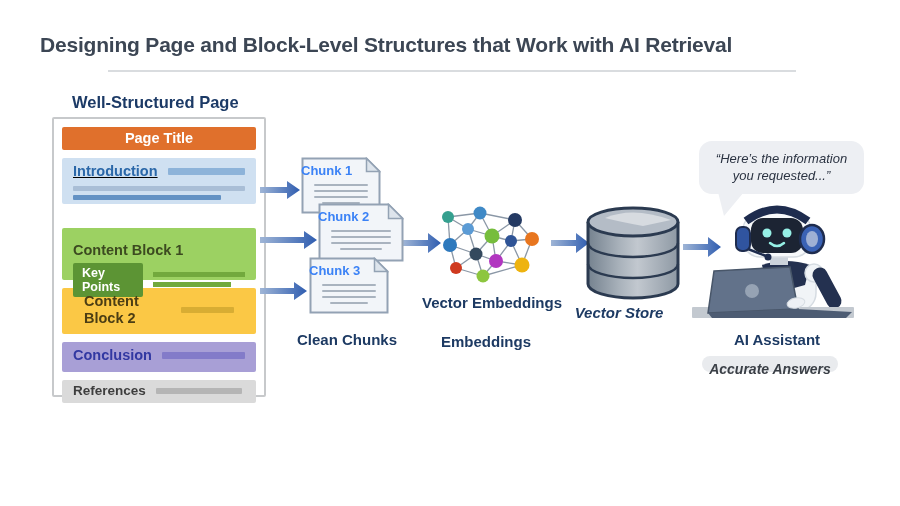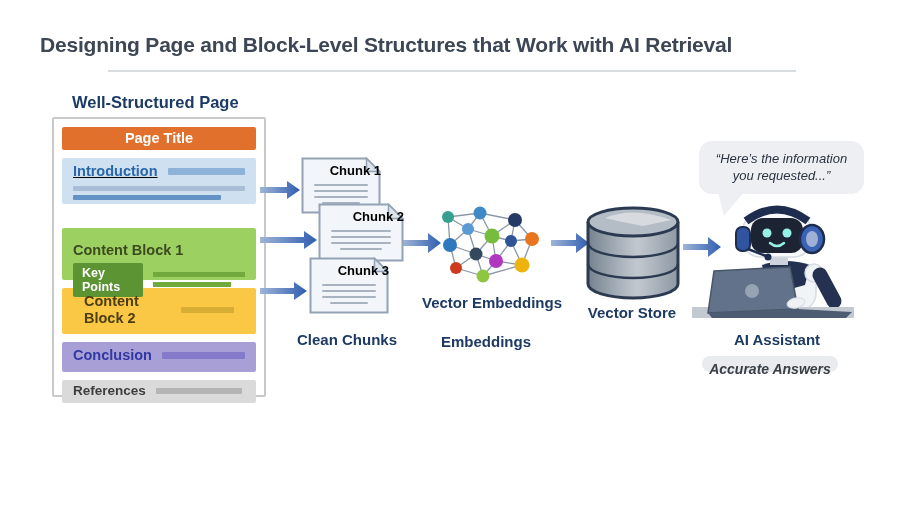--- a/index.html
+++ b/index.html
@@ -37,22 +37,22 @@
   .linecol{display:flex;flex-direction:column;margin-left:10px;gap:5px;flex:0 0 auto;}
   .cb1-l{width:92px;height:5px;background:#72a93d;}
   .bar-cb2{width:68px;height:6px;background:#d8ad33;margin-left:10px;}
   .cb2-l1{width:86px;height:5px;background:#dcb43a;}
   .cb2-l2{width:66px;height:5px;background:#cda52e;}
   .bar-conc{width:104px;height:7px;background:#837bc9;margin-left:10px;}
   .bar-refs{width:86px;height:6px;background:#b5b5b5;margin-left:10px;}
   
   .chunk-card{box-sizing:border-box;}
   .chunk-card svg{position:absolute;left:0;top:0;}
-  .chunk-title{position:relative;margin-top:6px;text-align:right;font-size:13px;font-weight:700;
-               color:#000000;}
+  .chunk-title{position:relative;margin-top:6px;text-align:left;font-size:13px;font-weight:700;
+               color:#3b82f6;}
   .chunk-lines{position:relative;margin-top:6px;display:flex;flex-direction:column;gap:4px;
                align-items:center;}
   .chunk-lines i{display:block;height:2px;background:#a9b3bf;border-radius:1px;}
   
   .caption{font-size:15px;font-weight:700;color:#1d3a63;text-align:center;}
   
   .bubble{left:699px;top:141px;width:165px;height:53px;background:#edeff3;border-radius:13px;
           text-align:center;padding-top:9px;box-sizing:border-box;font-size:13px;font-style:italic;
           font-weight:500;color:#2b3342;line-height:17px;}
   
@@ -226,21 +226,21 @@
         <stop offset="0.55" stop-color="#c2c8cf"></stop>
           <stop offset="1" stop-color="#8e99a4"></stop>
       </linearGradient>
     </defs>
     <path d="M3,17 V79 A45,14 0 0 0 93,79 V17" fill="url(#cg)" stroke="#2b3a50" stroke-width="3"></path>
     <path d="M3,38 A45,14 0 0 0 93,38" fill="none" stroke="#2b3a50" stroke-width="2.5"></path>
     <path d="M3,59 A45,14 0 0 0 93,59" fill="none" stroke="#2b3a50" stroke-width="2.5"></path>
     <ellipse cx="48" cy="17" rx="45" ry="14" fill="#b4bcc6" stroke="#2b3a50" stroke-width="3"></ellipse>
     <path d="M20,13 Q48,1 86,15 L58,21 Q36,17 20,13 Z" fill="#d7dbe0"></path>
   </svg>
-  <div class="abs caption" style="left:551px;top:304px;width:162px;">Vector Store</div>
+  <div class="abs caption" style="left:538px;top:304px;width:162px;font-style:italic;">Vector Store</div>
 
   <div class="abs bubble">
     <div>“Here’s the information</div>
     <div>you requested...”</div>
   </div>
   <svg class="abs" style="left:716px;top:192px;" width="30" height="26" viewBox="0 0 30 26">
     <polygon points="2,0 28,0 8,24" fill="#edeff3"></polygon>
   </svg>
 
   <svg class="abs" style="left:700px;top:197px;" width="165" height="118" viewBox="0 0 165 118">

